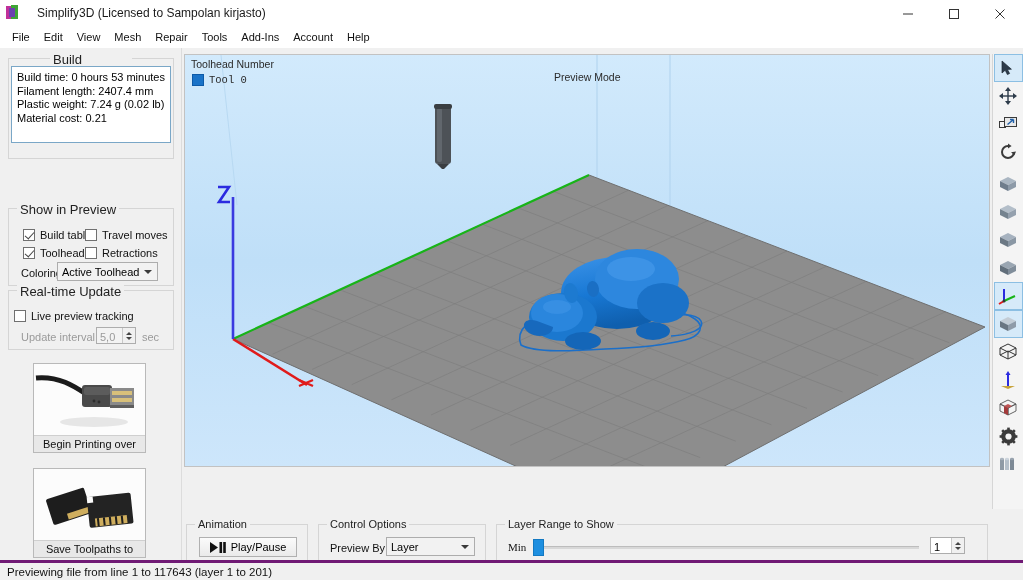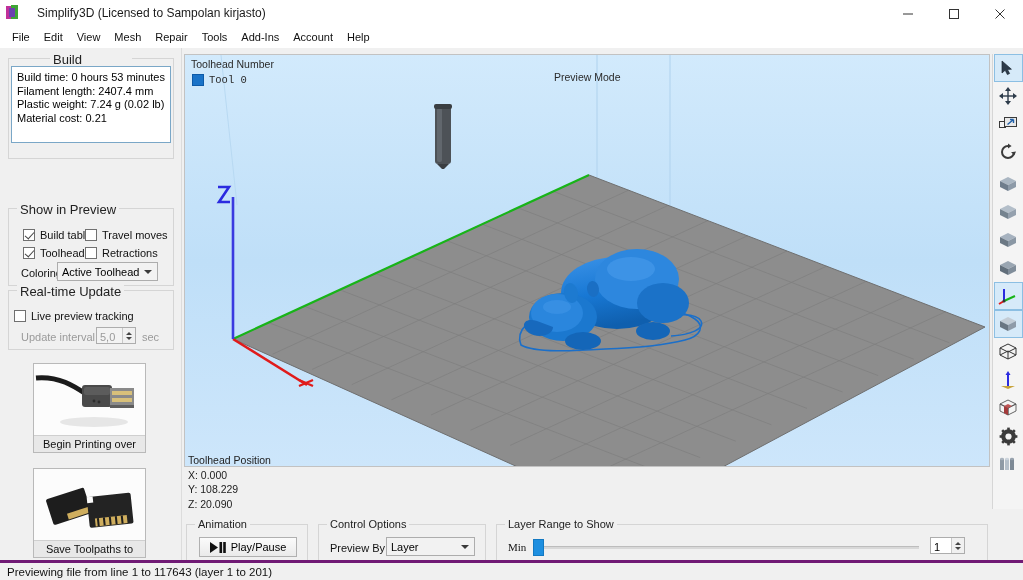--- a/index.html
+++ b/index.html
@@ -561,26 +561,20 @@
         <ellipse cx="372" cy="252" rx="14" ry="7" fill="#4a9ded" opacity="0.4"></ellipse>
       </g>
     </svg>
 
     <div class="vp-text" style="left:6px; top:3px;">Toolhead Number</div>
     <div id="legend-swatch"></div>
     <div class="vp-text" style="left:24px; top:19px;font-family:Liberation Mono, monospace;">Tool 0</div>
     <div class="vp-text" style="left:369px; top:16px;">Preview Mode</div>
   </div>
 
-  <div id="thpos">
-    <div>Toolhead Position</div>
-    <div>X: 0.000</div>
-    <div>Y: 108.229</div>
-    <div>Z: 20.090</div>
-  </div>
 
   <div id="bottom">
 
     <div class="bgrp" style="left:134px; width:168px;">
       <div class="gt">Control Options</div>
       <div class="lbl" style="position:absolute; left:11px; top:17px;">Preview By</div>
       <div class="combo" style="position:absolute; left:67px; top:12px; width:89px;">
         <span>Layer</span>
         <span class="arr"></span>
       </div>

